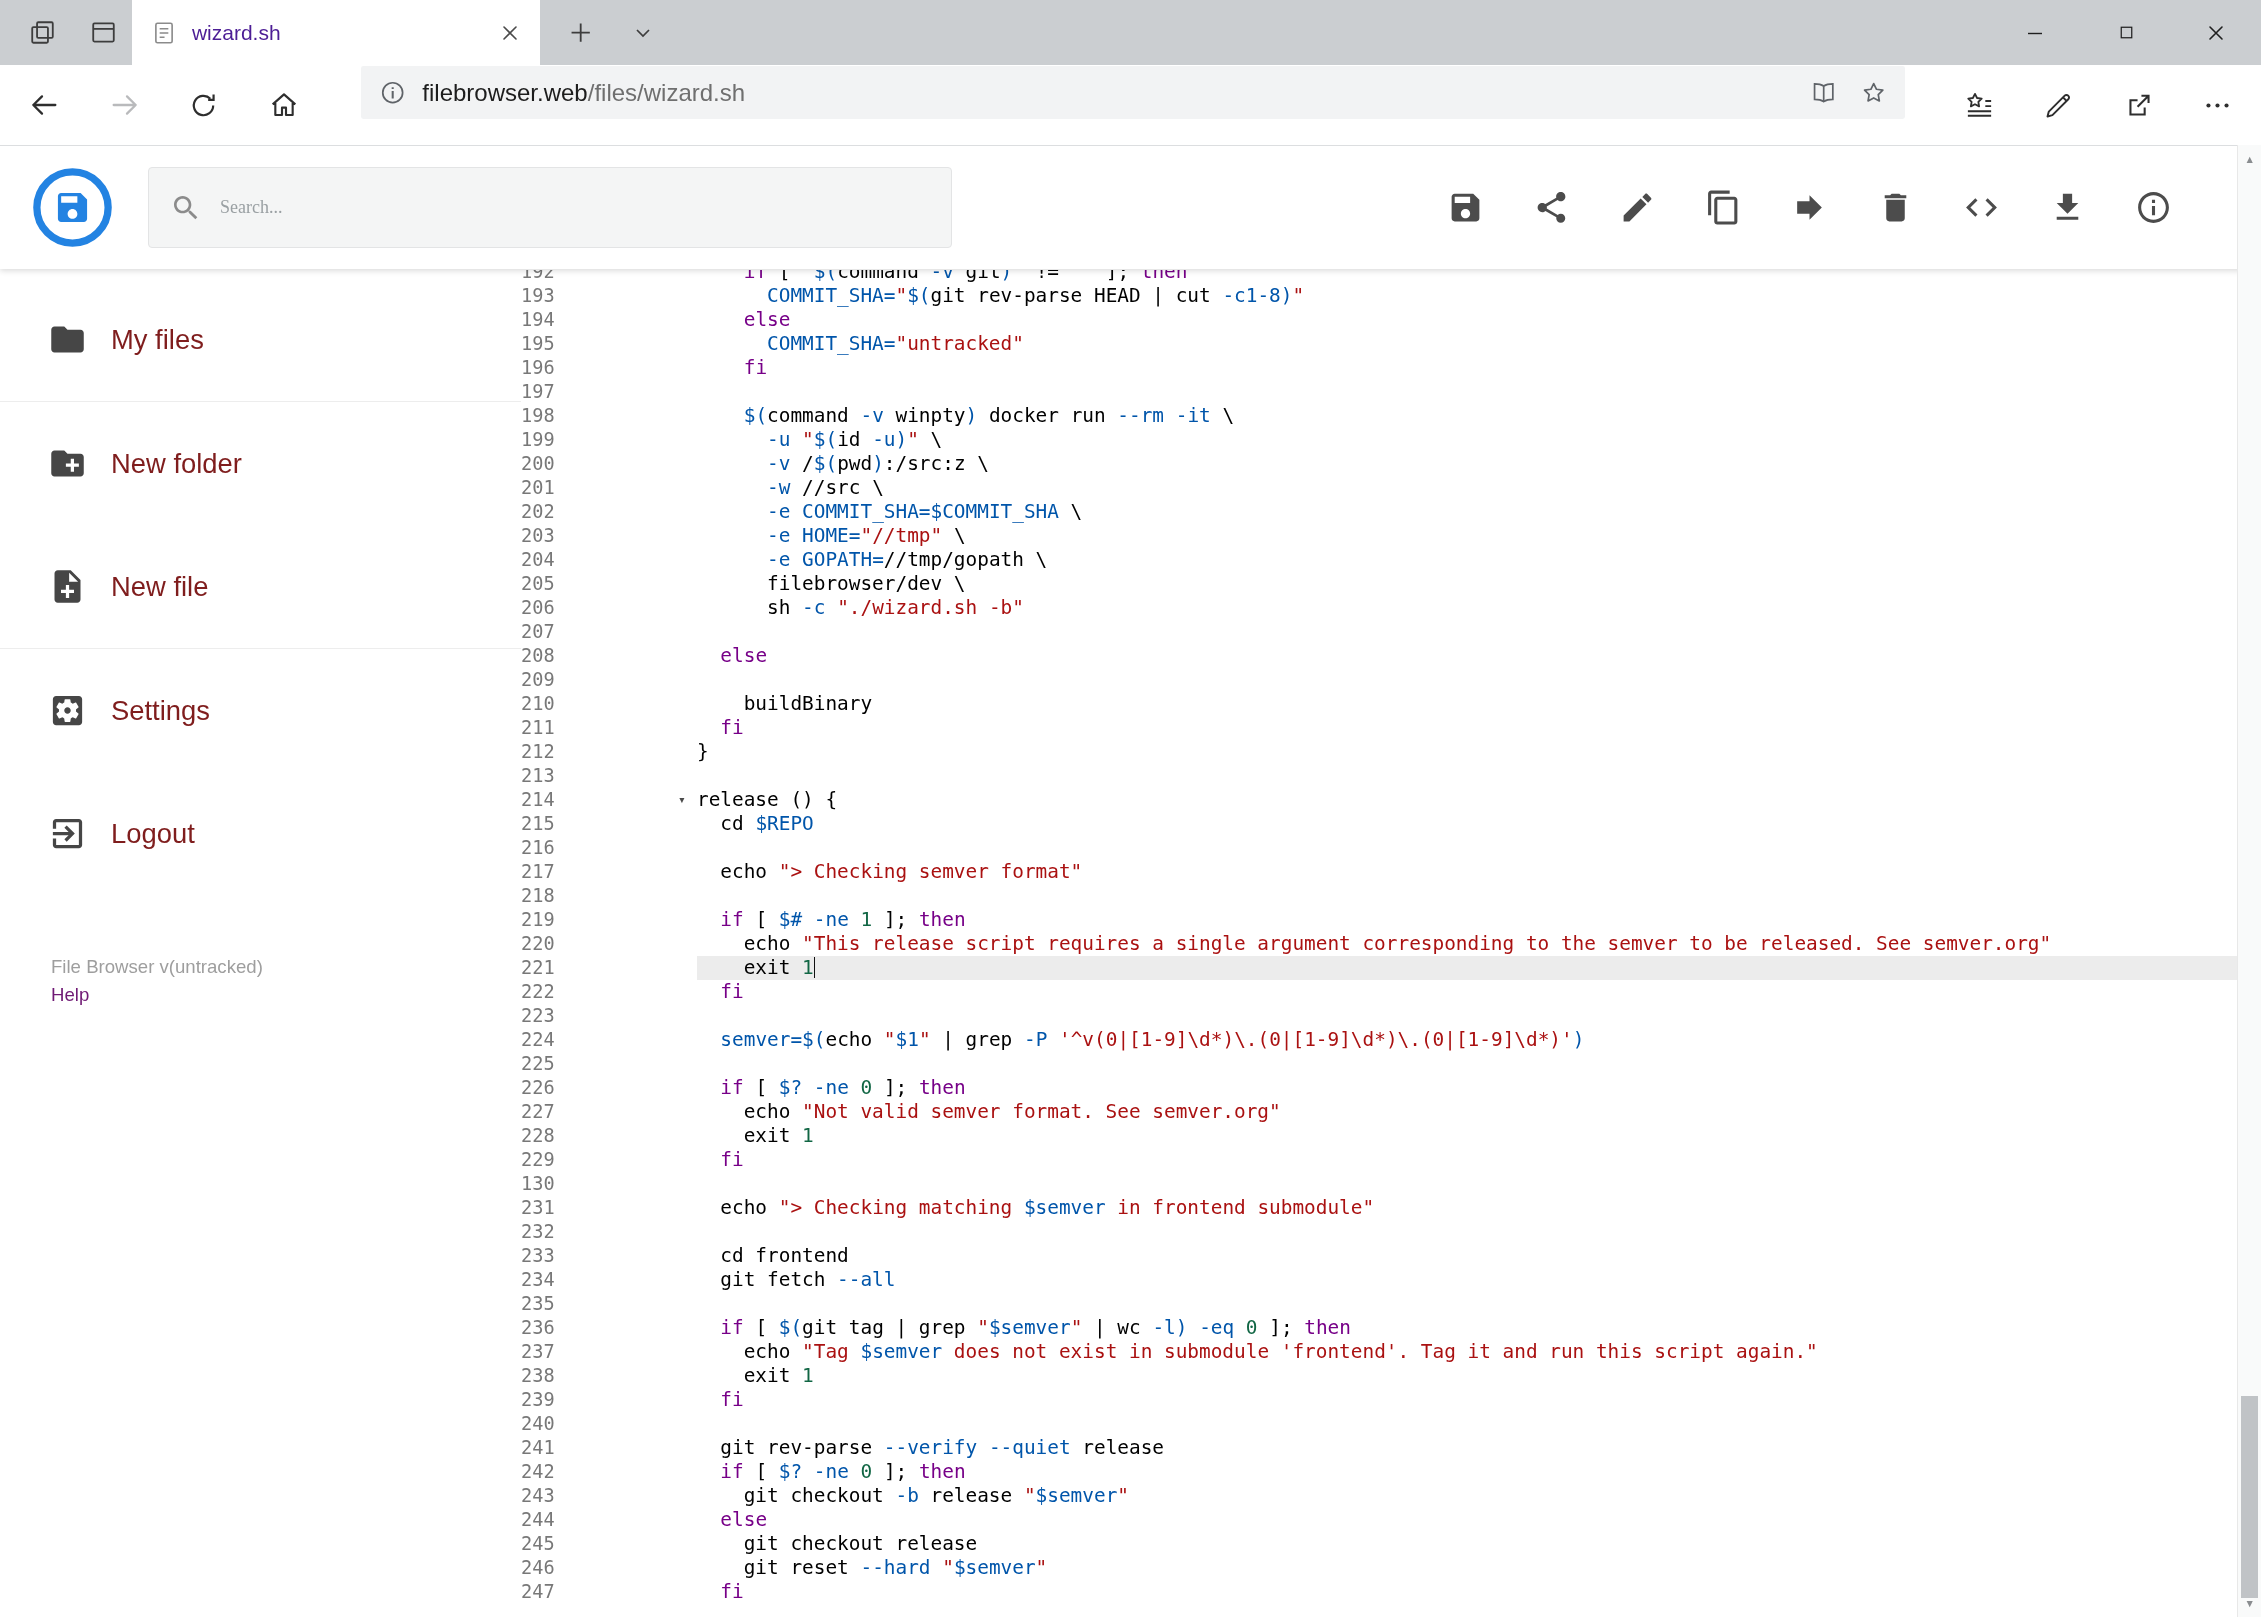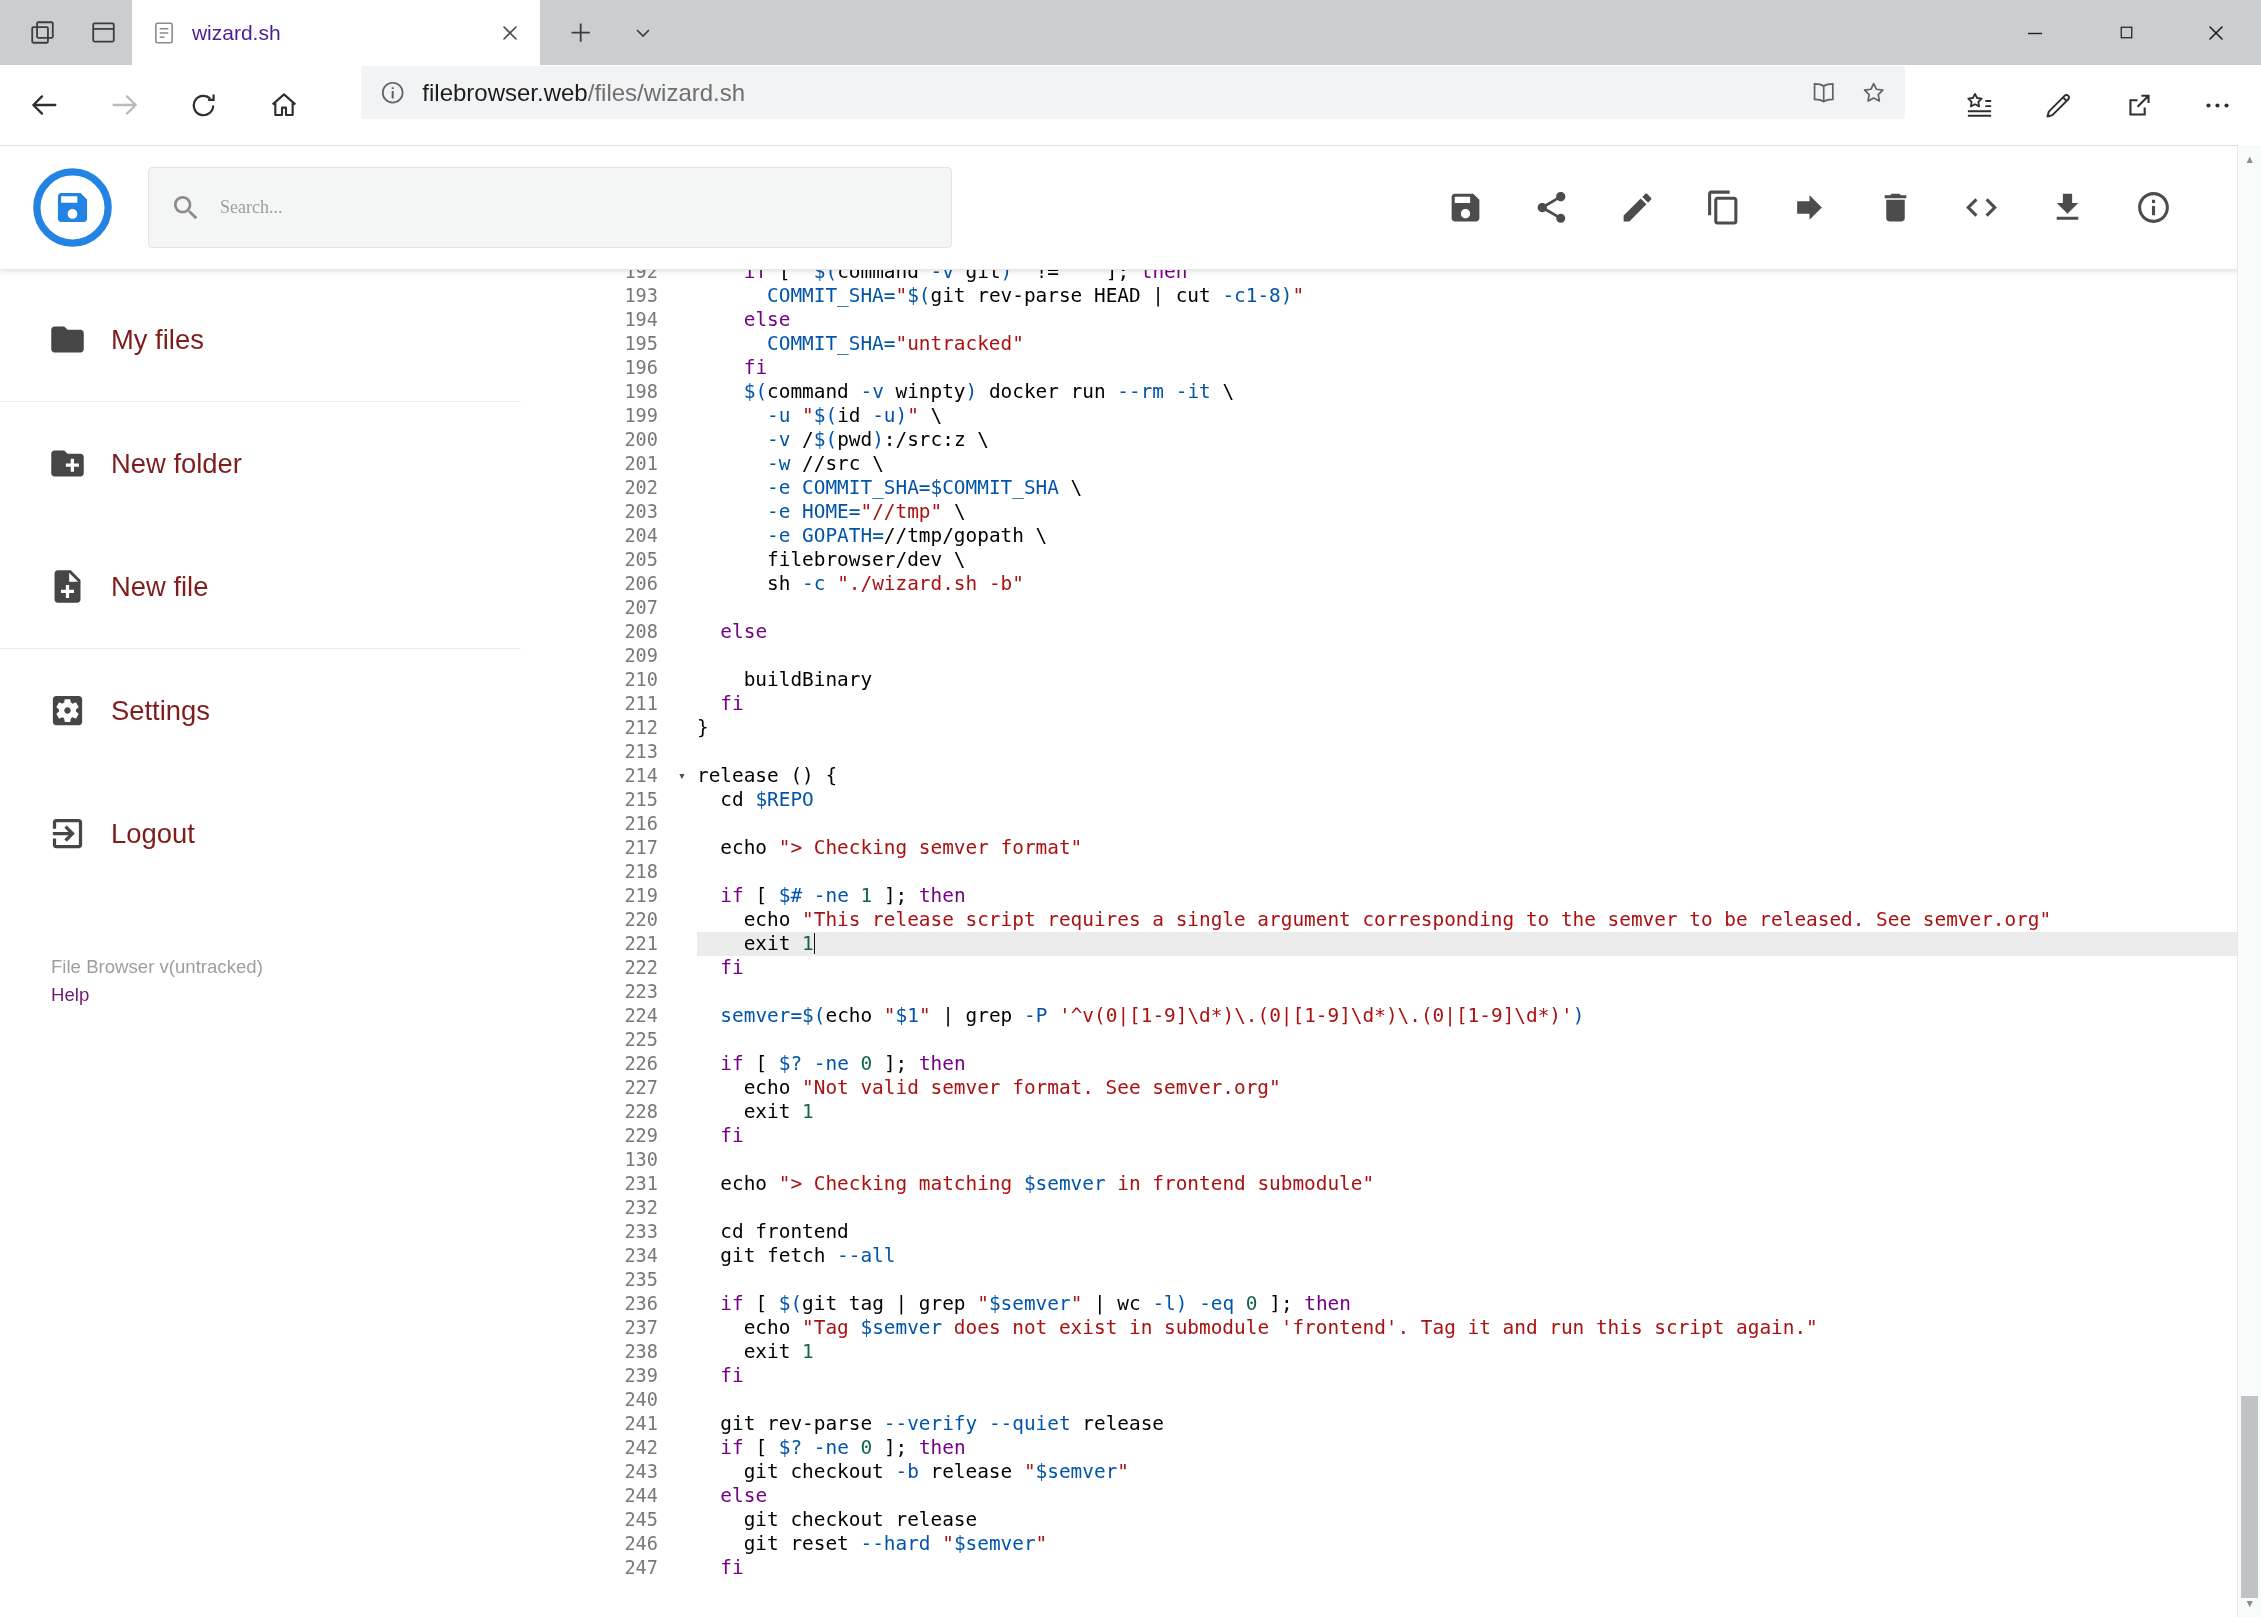--- a/index.html
+++ b/index.html
@@ -51,21 +51,21 @@
   .sb-section + .sb-section{border-top:0.8px solid #ededed}
   .sb-item{display:flex;align-items:center;width:100%;height:123px;padding-left:48px;gap:24px;font-size:27.4px;color:#7f1d1d;text-align:left}
   .sb-item .ic{color:#464646}
   .sb-footer{position:absolute;left:51px;top:683px;font-size:18.6px;line-height:28px;color:#9e9e9e}
   .sb-footer a{color:#701a75;text-decoration:none;display:block}
 
   
   .editor{position:absolute;left:521px;top:270px;width:1716px;height:1347px;overflow:hidden;background:#fff;font-family:"DejaVu Sans Mono",monospace;font-size:19.4px;z-index:0}
   .cm-lines{position:absolute;left:0;top:-10.5px;width:100%}
   .cm-line{display:flex;height:24px;line-height:24px}
-  .cm-gutter{flex:none;width:176px;padding-right:39px;text-align:right;color:#787878;font-size:18.6px;position:relative}
+  .cm-gutter{flex:none;width:176px;padding-right:39px;text-align:left;color:#787878;font-size:18.6px;position:relative}
   .fold{position:absolute;right:11.3px;top:0;font-size:13px;color:#4a4a4a;line-height:24px}
   .cm-code{flex:1;white-space:pre;color:#000}
   .cm-line.active .cm-code{background:var(--active-line-bg)}
   .cursor{display:inline-block;width:1.6px;height:21px;background:#111;vertical-align:-4px}
   .tk-k{color:var(--token-keyword)}
   .tk-v{color:var(--token-variable)}
   .tk-n{color:var(--token-number)}
   .tk-s{color:var(--token-string)}
 
   
@@ -379,20 +379,24 @@
         </div>
         <div class="cm-line">
           <div class="cm-gutter">195</div>
           <div class="cm-code"><span>      </span><span class="tk-v">COMMIT_SHA=</span><span class="tk-s">"untracked"</span></div>
         </div>
         <div class="cm-line">
           <div class="cm-gutter">196</div>
           <div class="cm-code"><span>    </span><span class="tk-k">fi</span></div>
         </div>
         <div class="cm-line">
+          <div class="cm-gutter">197</div>
+          <div class="cm-code"></div>
+        </div>
+        <div class="cm-line">
           <div class="cm-gutter">198</div>
           <div class="cm-code"><span>    </span><span class="tk-v">$(</span><span>command </span><span class="tk-v">-v</span><span> winpty</span><span class="tk-v">)</span><span> docker run </span><span class="tk-v">--rm</span><span> </span><span class="tk-v">-it</span><span> \</span></div>
         </div>
         <div class="cm-line">
           <div class="cm-gutter">199</div>
           <div class="cm-code"><span>      </span><span class="tk-v">-u</span><span> </span><span class="tk-s">"</span><span class="tk-v">$(</span><span>id </span><span class="tk-v">-u</span><span class="tk-v">)</span><span class="tk-s">"</span><span> \</span></div>
         </div>
         <div class="cm-line">
           <div class="cm-gutter">200</div>
           <div class="cm-code"><span>      </span><span class="tk-v">-v</span><span> /</span><span class="tk-v">$(</span><span>pwd</span><span class="tk-v">)</span><span>:/src:z \</span></div>

